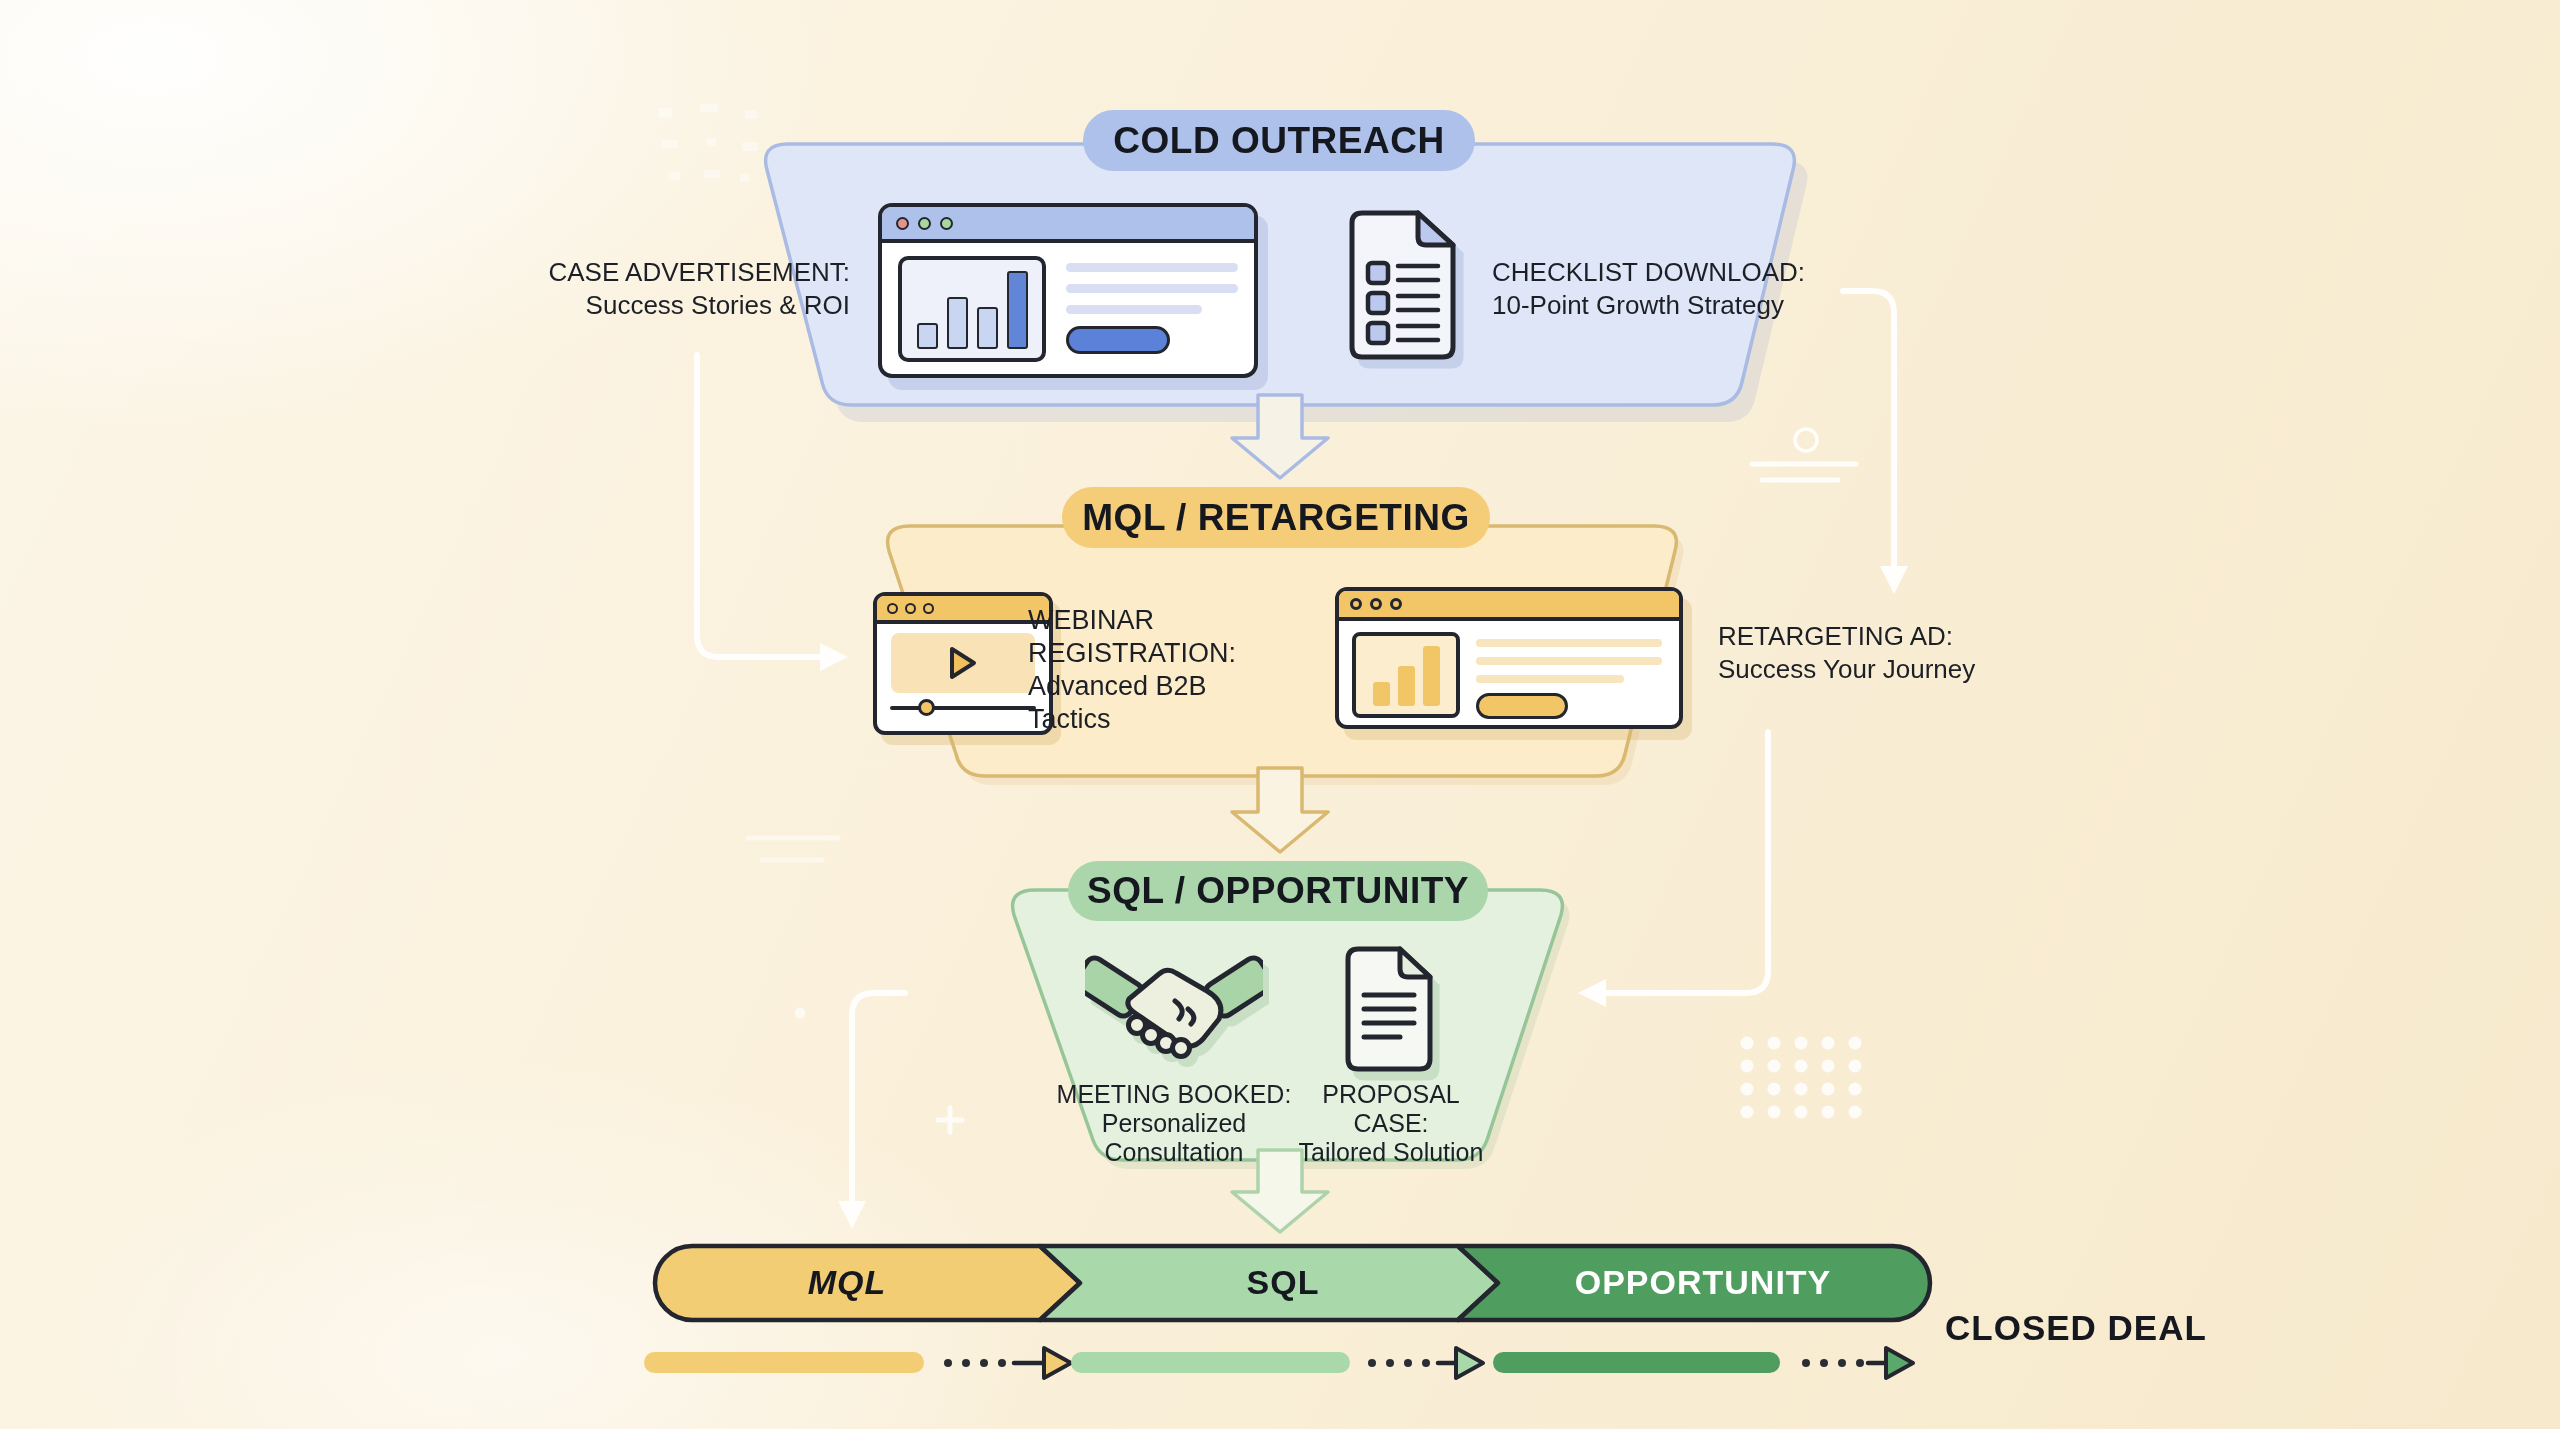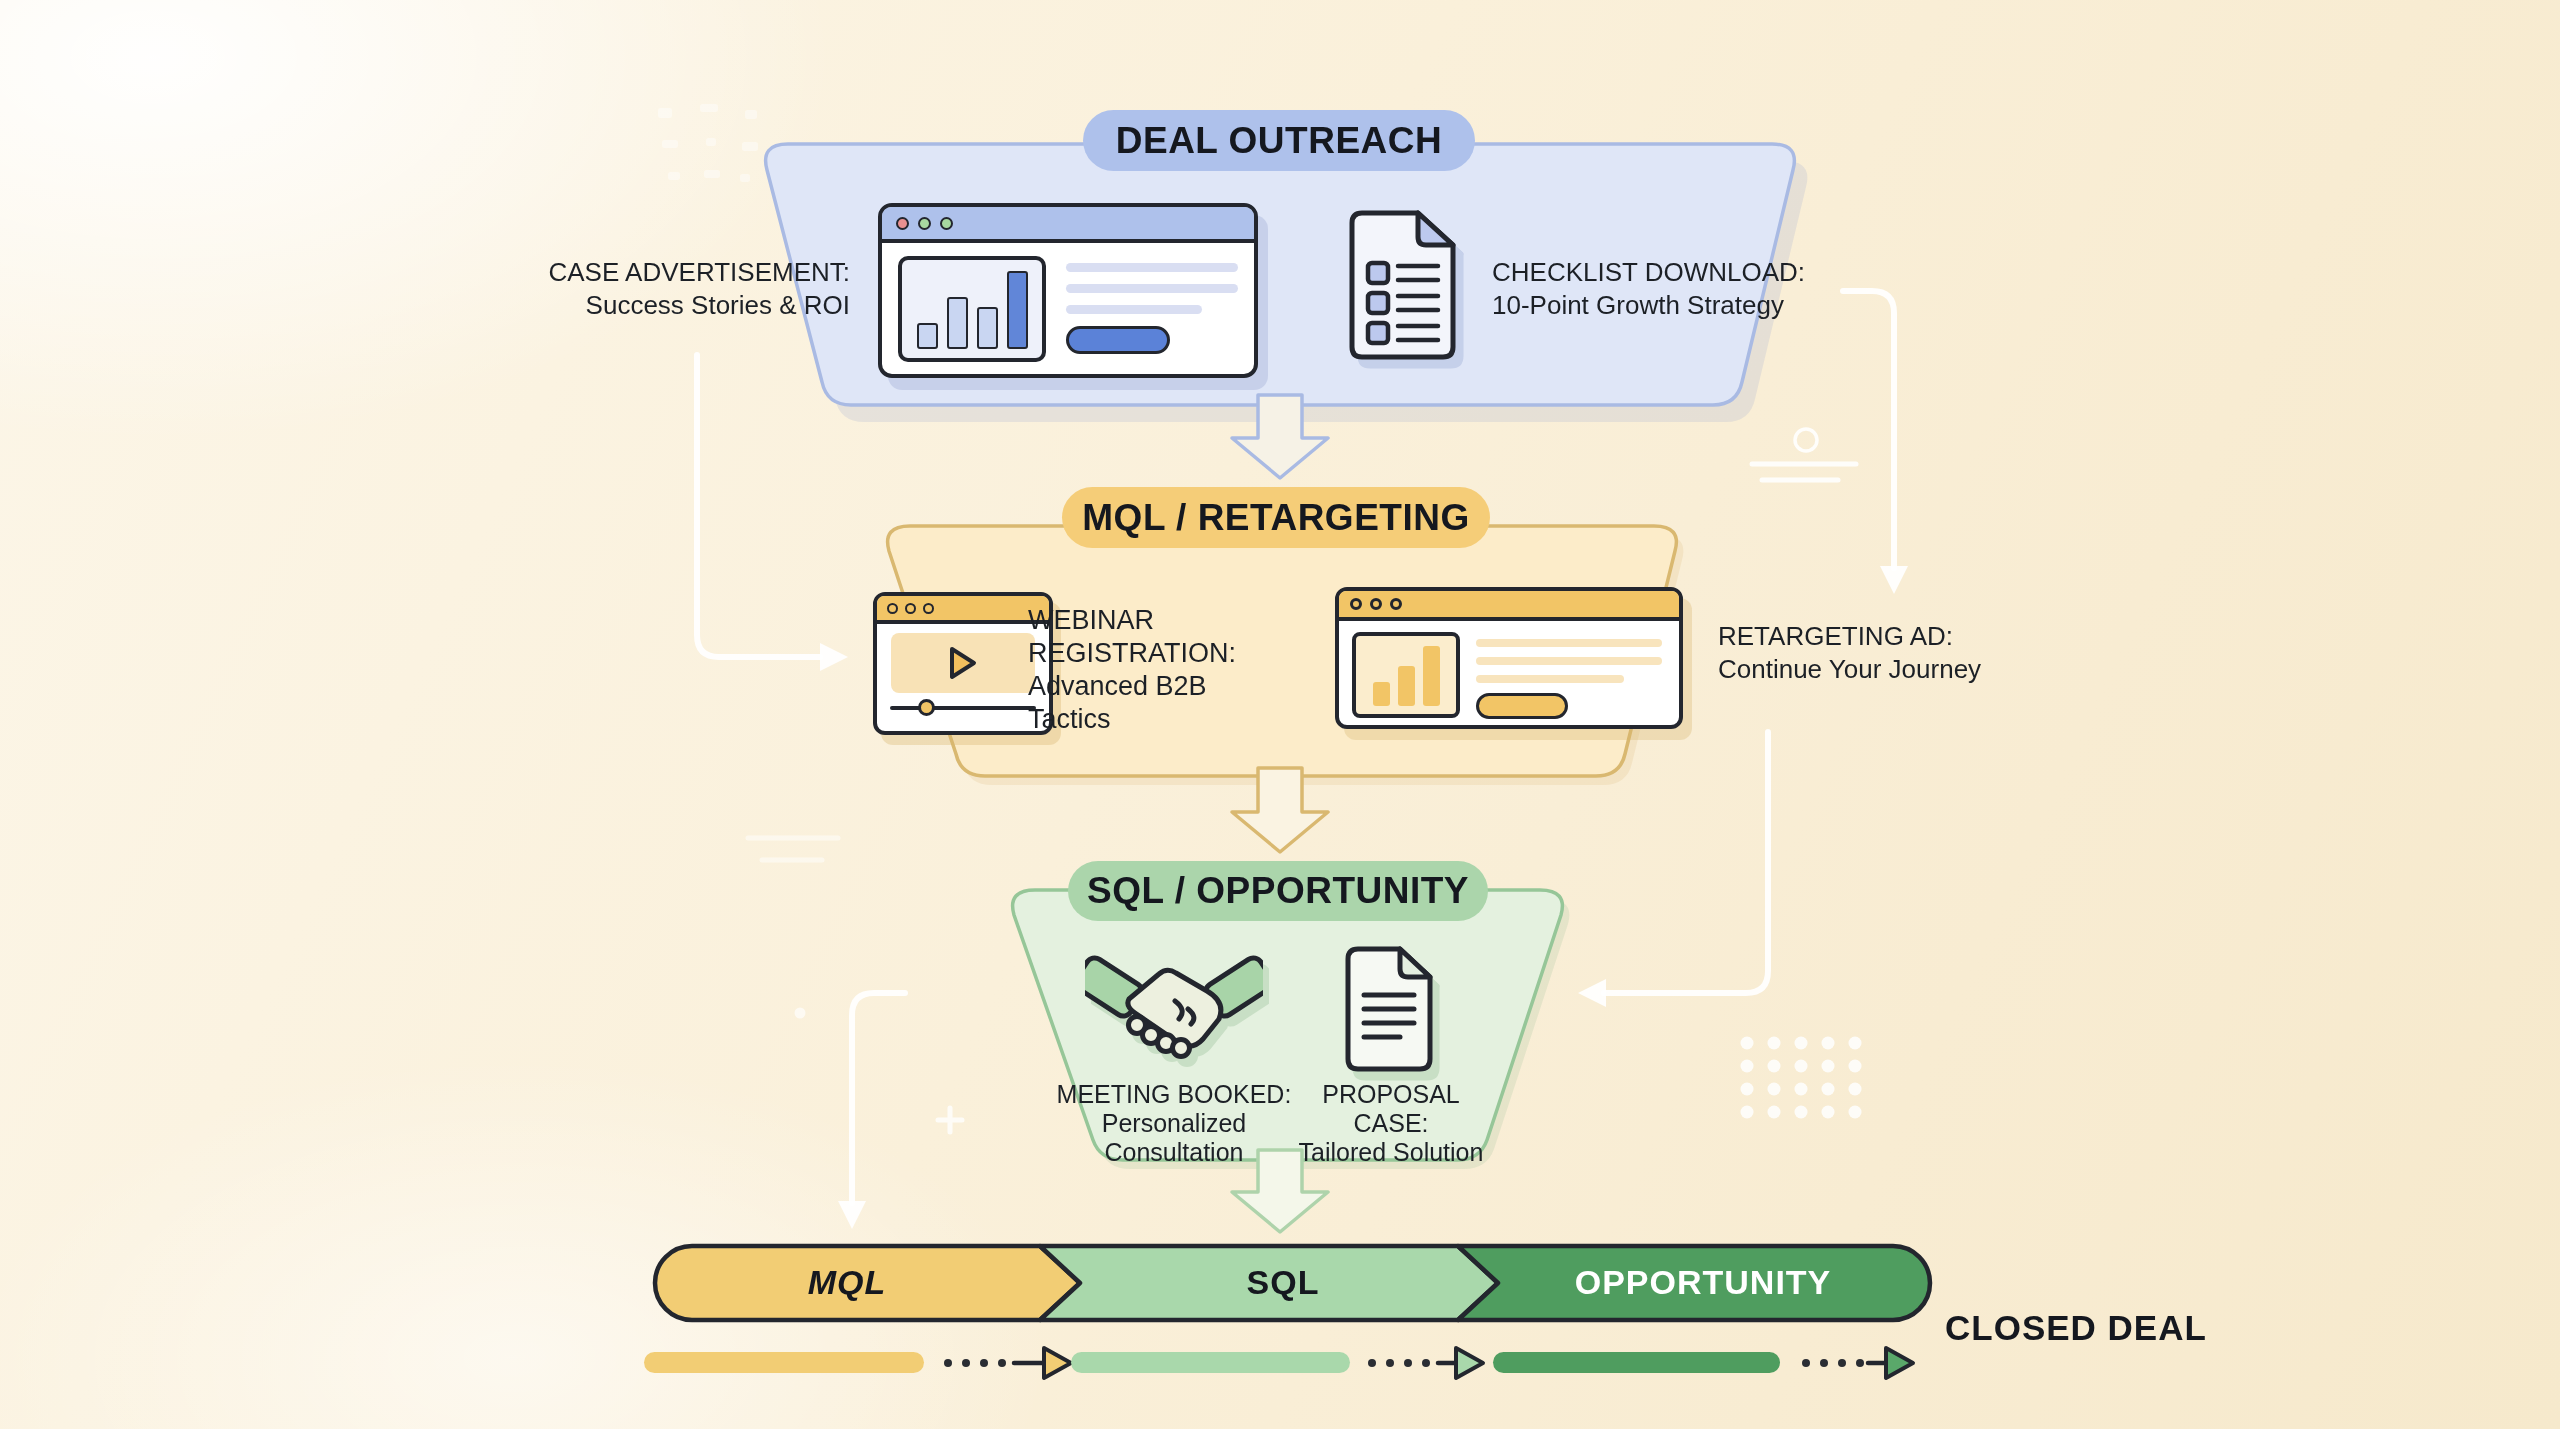--- a/index.html
+++ b/index.html
@@ -197,21 +197,21 @@
           <circle cx="1806" cy="1363" r="4"></circle>
           <circle cx="1824" cy="1363" r="4"></circle>
           <circle cx="1842" cy="1363" r="4"></circle>
           <circle cx="1860" cy="1363" r="4"></circle>
         </g>
       <path d="M1868 1363 H 1886" stroke="#23262e" stroke-width="4.5" stroke-linecap="round"></path>
       <path d="M1886 1348 L1913 1363 L1886 1378 Z" fill="#5aa86a" stroke="#23262e" stroke-width="4" stroke-linejoin="round"></path>
     </g>
   </svg>
 
-  <div class="pill" id="pill-cold">DEAL OUTREACH</div>
+  <div class="pill" id="pill-cold">COLD OUTREACH</div>
   <div class="pill" id="pill-sql">SQL / OPPORTUNITY</div>
   <div class="pill" id="pill-mql">MQL / RETARGETING</div>
 
   <div class="stage-label" id="lbl-cold-left">
     <span class="lbl-title">CASE ADVERTISEMENT:</span>
     <span class="lbl-sub">Success Stories &amp; ROI</span>
   </div>
 
   <div class="browser" id="browser-cold">
     <div class="b-top">
@@ -293,21 +293,21 @@
         <div class="tline" style="width:186px"></div>
         <div class="tline" style="width:186px"></div>
         <div class="tline" style="width:148px"></div>
         <div class="g-btn"></div>
       </div>
     </div>
   </div>
 
   <div class="stage-label" id="lbl-mql-right">
     <span class="lbl-title">RETARGETING AD:</span>
-    <span class="lbl-sub">Continue Your Journey</span>
+    <span class="lbl-sub">Success Your Journey</span>
   </div>
 
   <svg class="icon-abs" style="left:1085px;top:945px;filter:drop-shadow(6px 8px 0 rgba(150,190,150,0.35));" width="178" height="128" viewBox="0 0 178 128">
     <g stroke="#23262e" stroke-width="5" stroke-linejoin="round" stroke-linecap="round">
       <rect x="-8" y="24" width="64" height="36" rx="9" fill="#a8d4a8" transform="rotate(33 24 42)"></rect>
       <rect x="122" y="24" width="64" height="36" rx="9" fill="#a8d4a8" transform="rotate(-33 154 42)"></rect>
       <path d="M44 54 L74 29 Q82 22 91 28 L122 46 Q141 57 134 74 L118 94 Q107 106 94 98 L50 68 Q40 61 44 54 Z" fill="#edf0df"></path>
       <circle cx="52" cy="80" r="8.5" fill="#edf0df"></circle>
       <circle cx="66" cy="90" r="8.5" fill="#edf0df"></circle>
       <circle cx="81" cy="98" r="8.5" fill="#edf0df"></circle>

